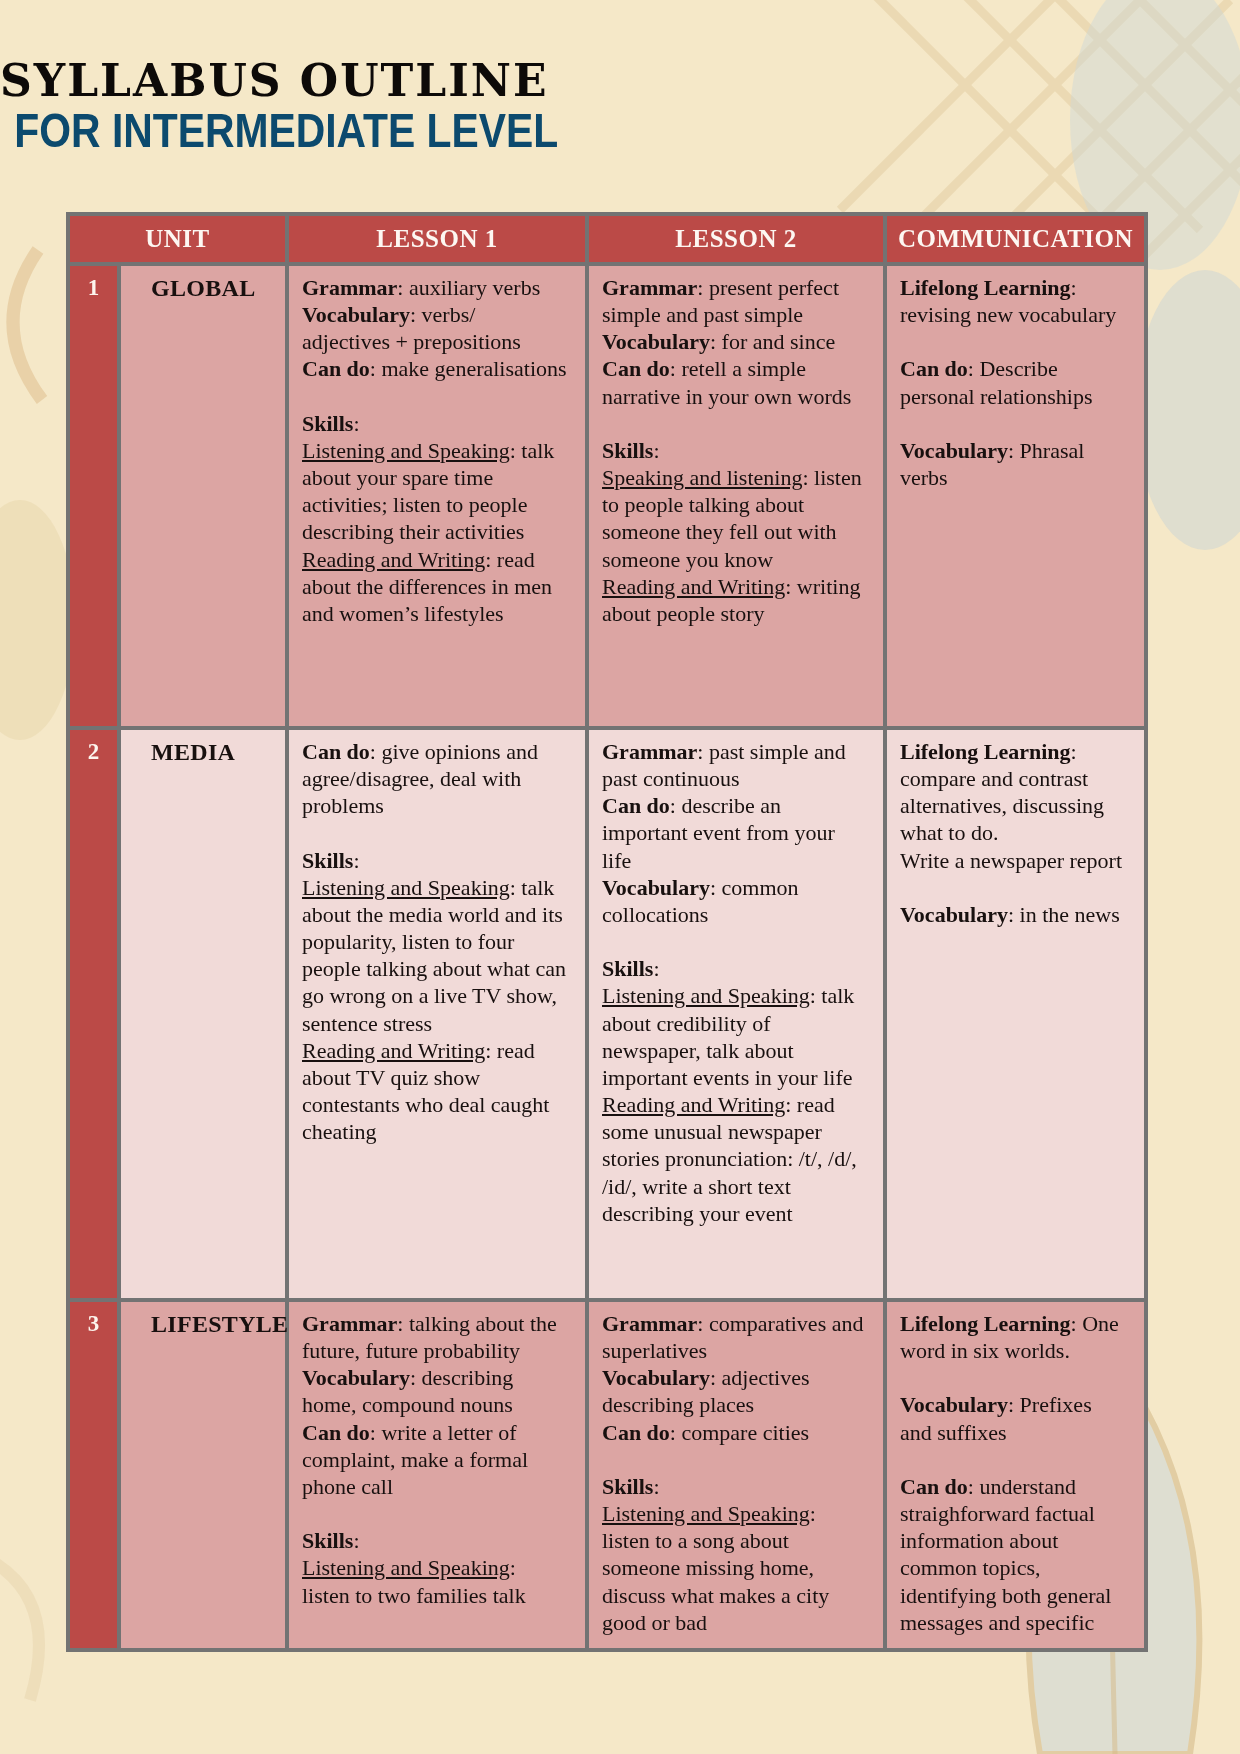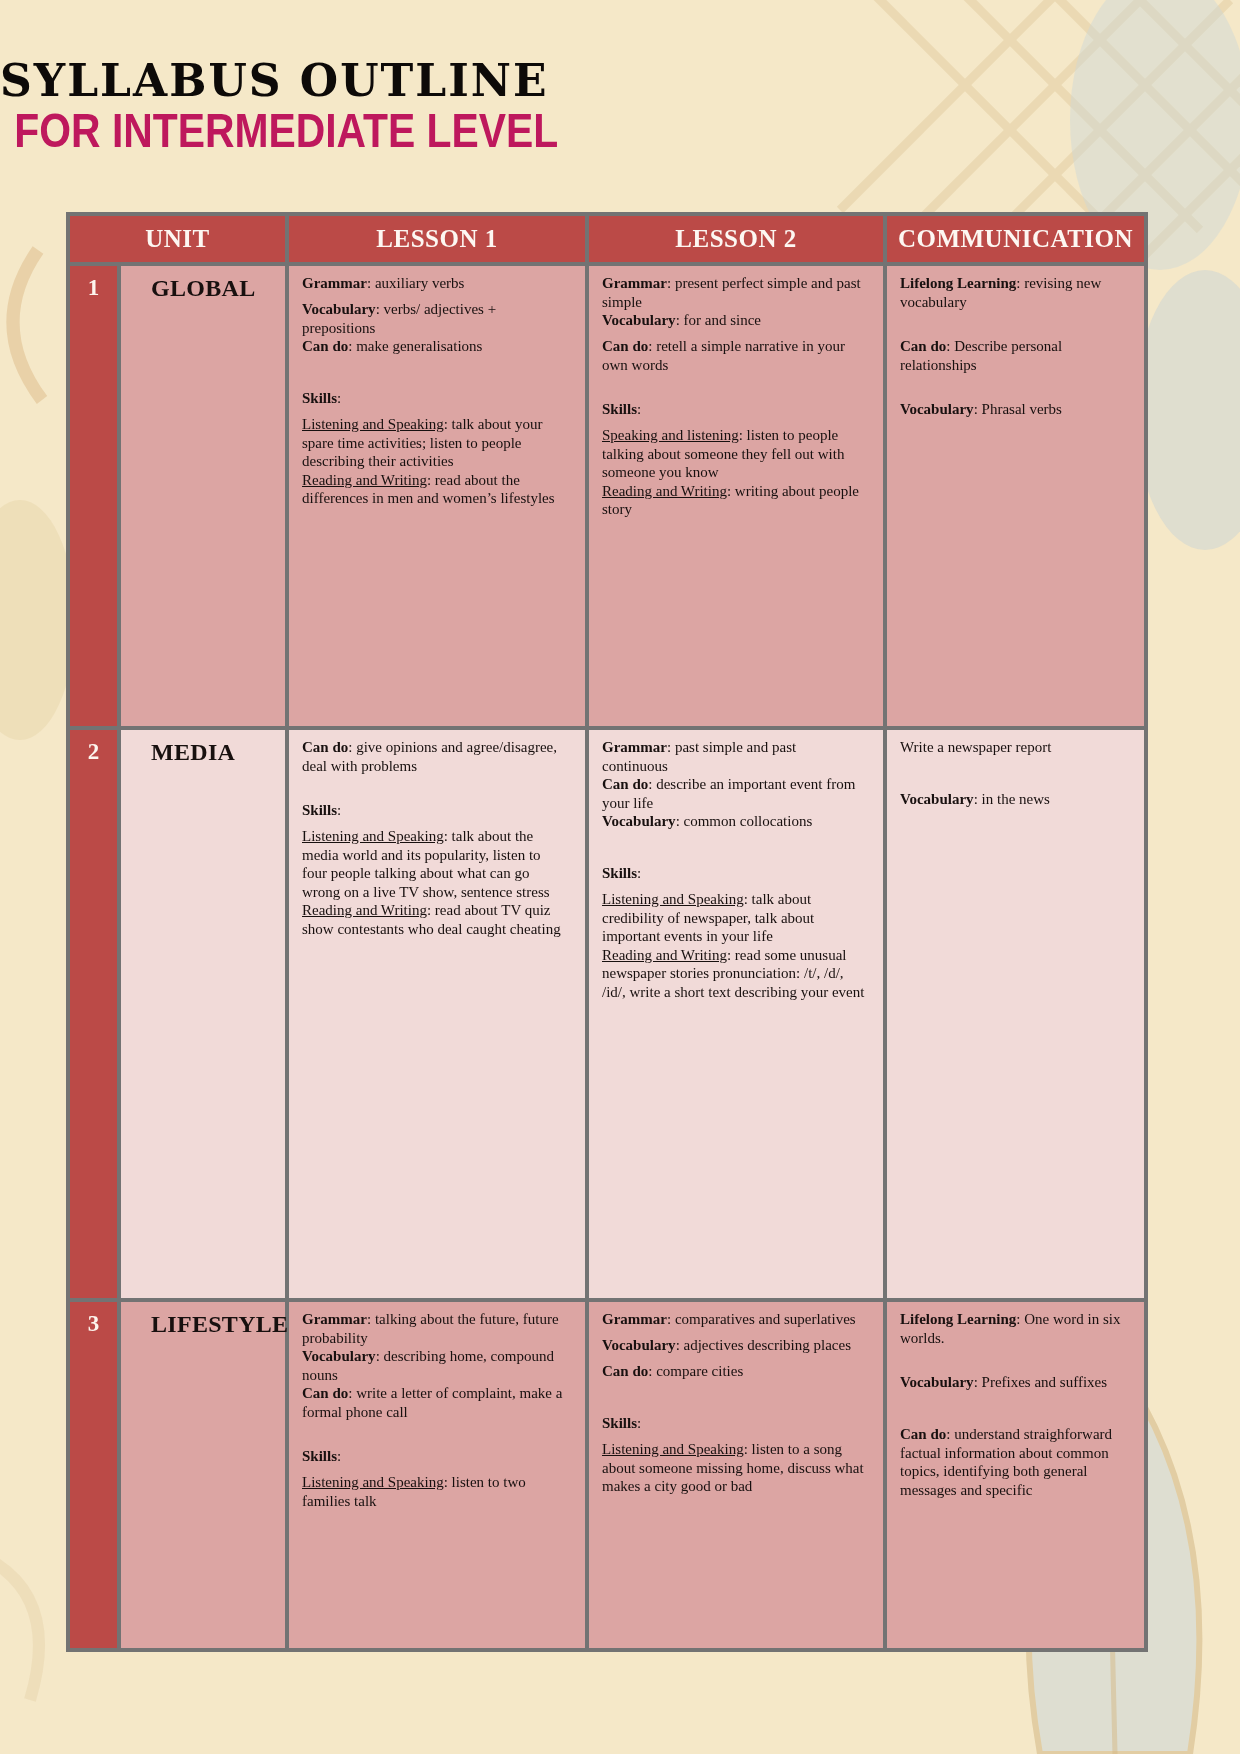--- a/index.html
+++ b/index.html
@@ -10,21 +10,21 @@
     color:#18100f;
   }
   .bg-decor{position:absolute;left:0;top:0;width:1240px;height:1754px;}
   .title-block{position:absolute;left:0;top:58px;width:1110px;text-align:left;}
   .title-main{
     margin:0;font-family:"DejaVu Serif","Liberation Serif",serif;
     font-weight:bold;font-size:44px;letter-spacing:2px;color:#0d0a08;line-height:1.05;
   }
   .title-sub{
     margin:4px 0 2px;font-family:"Liberation Sans",sans-serif;
-    font-weight:700;font-size:43px;color:#be185d;line-height:1.05;
+    font-weight:700;font-size:43px;color:#0c4a6e;line-height:1.05;
   }
   .title-sub .squeeze{display:inline-block;transform:scale(.95,1.12);transform-origin:center;}
   .syllabus-table{
     position:absolute;left:66px;top:212px;
     background:#737373;padding:4px;box-sizing:content-box;
     display:grid;
     grid-template-columns:47px 164px 296px 294px 257px;
     grid-template-rows:46px 460px 568px 346px;
     gap:4px;
   }
@@ -32,21 +32,21 @@
     background:#bb4a47;color:#fdf7f2;
     font-weight:700;font-size:25px;letter-spacing:.5px;
     display:flex;align-items:center;justify-content:center;
     text-align:center;
   }
   .unitnum{
     background:#bb4a47;color:#fdf5ee;
     font-weight:700;font-size:23px;text-align:center;padding-top:9px;
   }
   .unitlabel{font-weight:700;font-size:24px;padding:9px 4px 0 30px;letter-spacing:.3px;}
-  .cell{font-size:15px;line-height:1.235;padding:8px 18px 0 13px;overflow:hidden;}
+  .cell{font-size:22px;line-height:1.235;padding:8px 18px 0 13px;overflow:hidden;}
   .shade-dark{background:#dca5a3;}
   .shade-light{background:#f1dad8;}
   .para{min-height:26px;}
   .b{font-weight:700;}
   .u{text-decoration:underline;}
 </style>
 </head>
 <body>
 
 <svg class="bg-decor" viewBox="0 0 1240 1754" xmlns="http://www.w3.org/2000/svg">
@@ -119,20 +119,21 @@
     <div class="cell shade-light">
       <div class="para"><span class="b">Grammar</span><span>: past simple and past continuous</span></div>
       <div class="para"><span class="b">Can do</span><span>: describe an important event from your life</span></div>
       <div class="para"><span class="b">Vocabulary</span><span>: common collocations</span></div>
       <div class="para">&nbsp;</div>
       <div class="para"><span class="b">Skills</span><span>:</span></div>
       <div class="para"><span class="u">Listening and Speaking</span><span>: talk about credibility of newspaper, talk about important events in your life</span></div>
       <div class="para"><span class="u">Reading and Writing</span><span>: read some unusual newspaper stories pronunciation: /t/, /d/, /id/, write a short text describing your event</span></div>
     </div>
     <div class="cell shade-light">
+      <div class="para"><span class="b">Lifelong Learning</span><span>: compare and contrast alternatives, discussing what to do.</span></div>
       <div class="para"><span>Write a newspaper report</span></div>
       <div class="para">&nbsp;</div>
       <div class="para"><span class="b">Vocabulary</span><span>: in the news</span></div>
     </div>
     <div class="unitnum">3</div>
     <div class="unitlabel shade-dark">LIFESTYLE</div>
     <div class="cell shade-dark">
       <div class="para"><span class="b">Grammar</span><span>: talking about the future, future probability</span></div>
       <div class="para"><span class="b">Vocabulary</span><span>: describing home, compound nouns</span></div>
       <div class="para"><span class="b">Can do</span><span>: write a letter of complaint, make a formal phone call</span></div>

